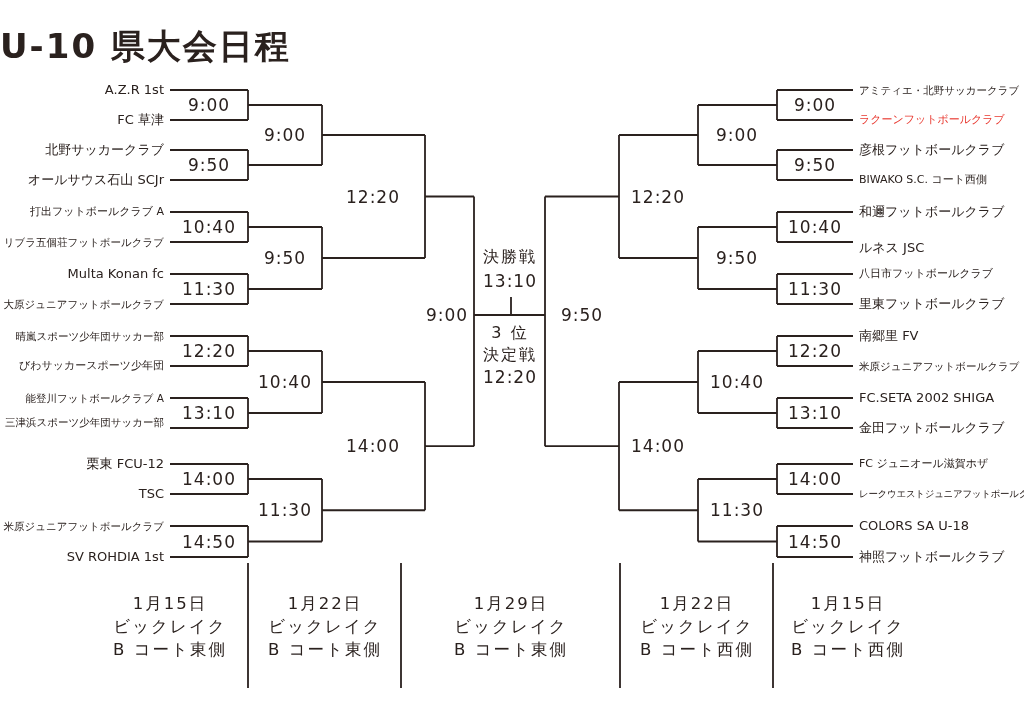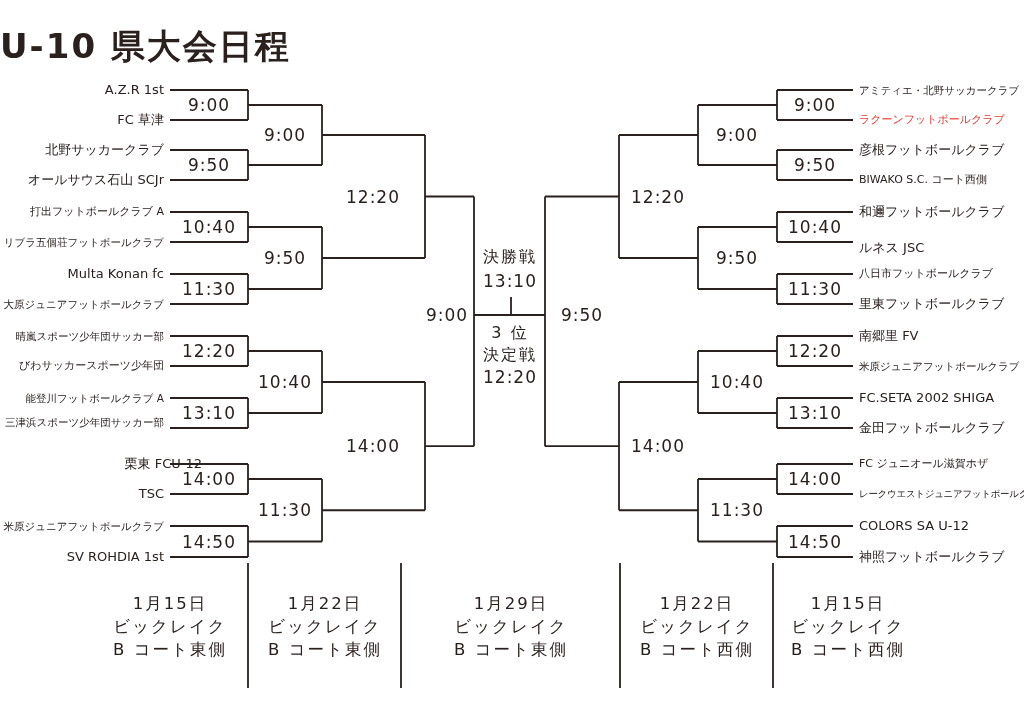--- a/index.html
+++ b/index.html
@@ -42,21 +42,21 @@
       <div class="lbl team t-left" style="top: 141px;">北野サッカークラブ</div>
       <div class="lbl team t-left" style="top: 171px;">オールサウス石山 SCJr</div>
       <div class="lbl team t-left sm" style="top: 203px;">打出フットボールクラブ A</div>
       <div class="lbl team t-left xs" style="top: 233px;">リブラ五個荘フットボールクラブ</div>
       <div class="lbl team t-left" style="top: 265px;">Multa Konan fc</div>
       <div class="lbl team t-left xs" style="top: 295px;">大原ジュニアフットボールクラブ</div>
       <div class="lbl team t-left xs" style="top: 327px;">晴嵐スポーツ少年団サッカー部</div>
       <div class="lbl team t-left sm" style="top: 357px;">びわサッカースポーツ少年団</div>
       <div class="lbl team t-left xs" style="top: 389px;">能登川フットボールクラブ A</div>
       <div class="lbl team t-left xs" style="top: 413px;">三津浜スポーツ少年団サッカー部</div>
-      <div class="lbl team t-left" style="top: 455px; padding-left: 38px;">栗東 FCU-12</div>
+      <div class="lbl team t-left" style="top: 455px;">栗東 FCU-12</div>
       <div class="lbl team t-left" style="top: 485px;">TSC</div>
       <div class="lbl team t-left xs" style="top: 517px;">米原ジュニアフットボールクラブ</div>
       <div class="lbl team t-left" style="top: 548px;">SV ROHDIA 1st</div>
       <div class="lbl time" style="left: 171px; top: 94px;">9:00</div>
       <div class="lbl time" style="left: 171px; top: 154px;">9:50</div>
       <div class="lbl time" style="left: 171px; top: 216px;">10:40</div>
       <div class="lbl time" style="left: 171px; top: 278px;">11:30</div>
       <div class="lbl time" style="left: 171px; top: 340px;">12:20</div>
       <div class="lbl time" style="left: 171px; top: 402px;">13:10</div>
       <div class="lbl time" style="left: 171px; top: 468px;">14:00</div>
@@ -75,21 +75,21 @@
       <div class="lbl team t-right" style="top: 203px;">和邇フットボールクラブ</div>
       <div class="lbl team t-right" style="top: 226px; margin-top: 13px;">ルネス JSC</div>
       <div class="lbl team t-right sm" style="top: 265px;">八日市フットボールクラブ</div>
       <div class="lbl team t-right" style="top: 295px;">里東フットボールクラブ</div>
       <div class="lbl team t-right" style="top: 327px;">南郷里 FV</div>
       <div class="lbl team t-right xs" style="top: 357px;">米原ジュニアフットボールクラブ</div>
       <div class="lbl team t-right" style="top: 389px;">FC.SETA 2002 SHIGA</div>
       <div class="lbl team t-right" style="top: 419px;">金田フットボールクラブ</div>
       <div class="lbl team t-right sm" style="top: 455px;">FC ジュニオール滋賀ホザ</div>
       <div class="lbl team t-right xxs" style="top: 485px;">レークウエストジュニアフットボールクラブ</div>
-      <div class="lbl team t-right" style="top: 517px;">COLORS SA U-12</div>
+      <div class="lbl team t-right" style="top: 517px;">COLORS SA U-18</div>
       <div class="lbl team t-right" style="top: 548px;">神照フットボールクラブ</div>
       <div class="lbl time" style="left: 777px; top: 94px;">9:00</div>
       <div class="lbl time" style="left: 777px; top: 154px;">9:50</div>
       <div class="lbl time" style="left: 777px; top: 216px;">10:40</div>
       <div class="lbl time" style="left: 777px; top: 278px;">11:30</div>
       <div class="lbl time" style="left: 777px; top: 340px;">12:20</div>
       <div class="lbl time" style="left: 777px; top: 402px;">13:10</div>
       <div class="lbl time" style="left: 777px; top: 468px;">14:00</div>
       <div class="lbl time" style="left: 777px; top: 530.5px;">14:50</div>
       <div class="lbl time" style="left: 699px; top: 124px;">9:00</div>

